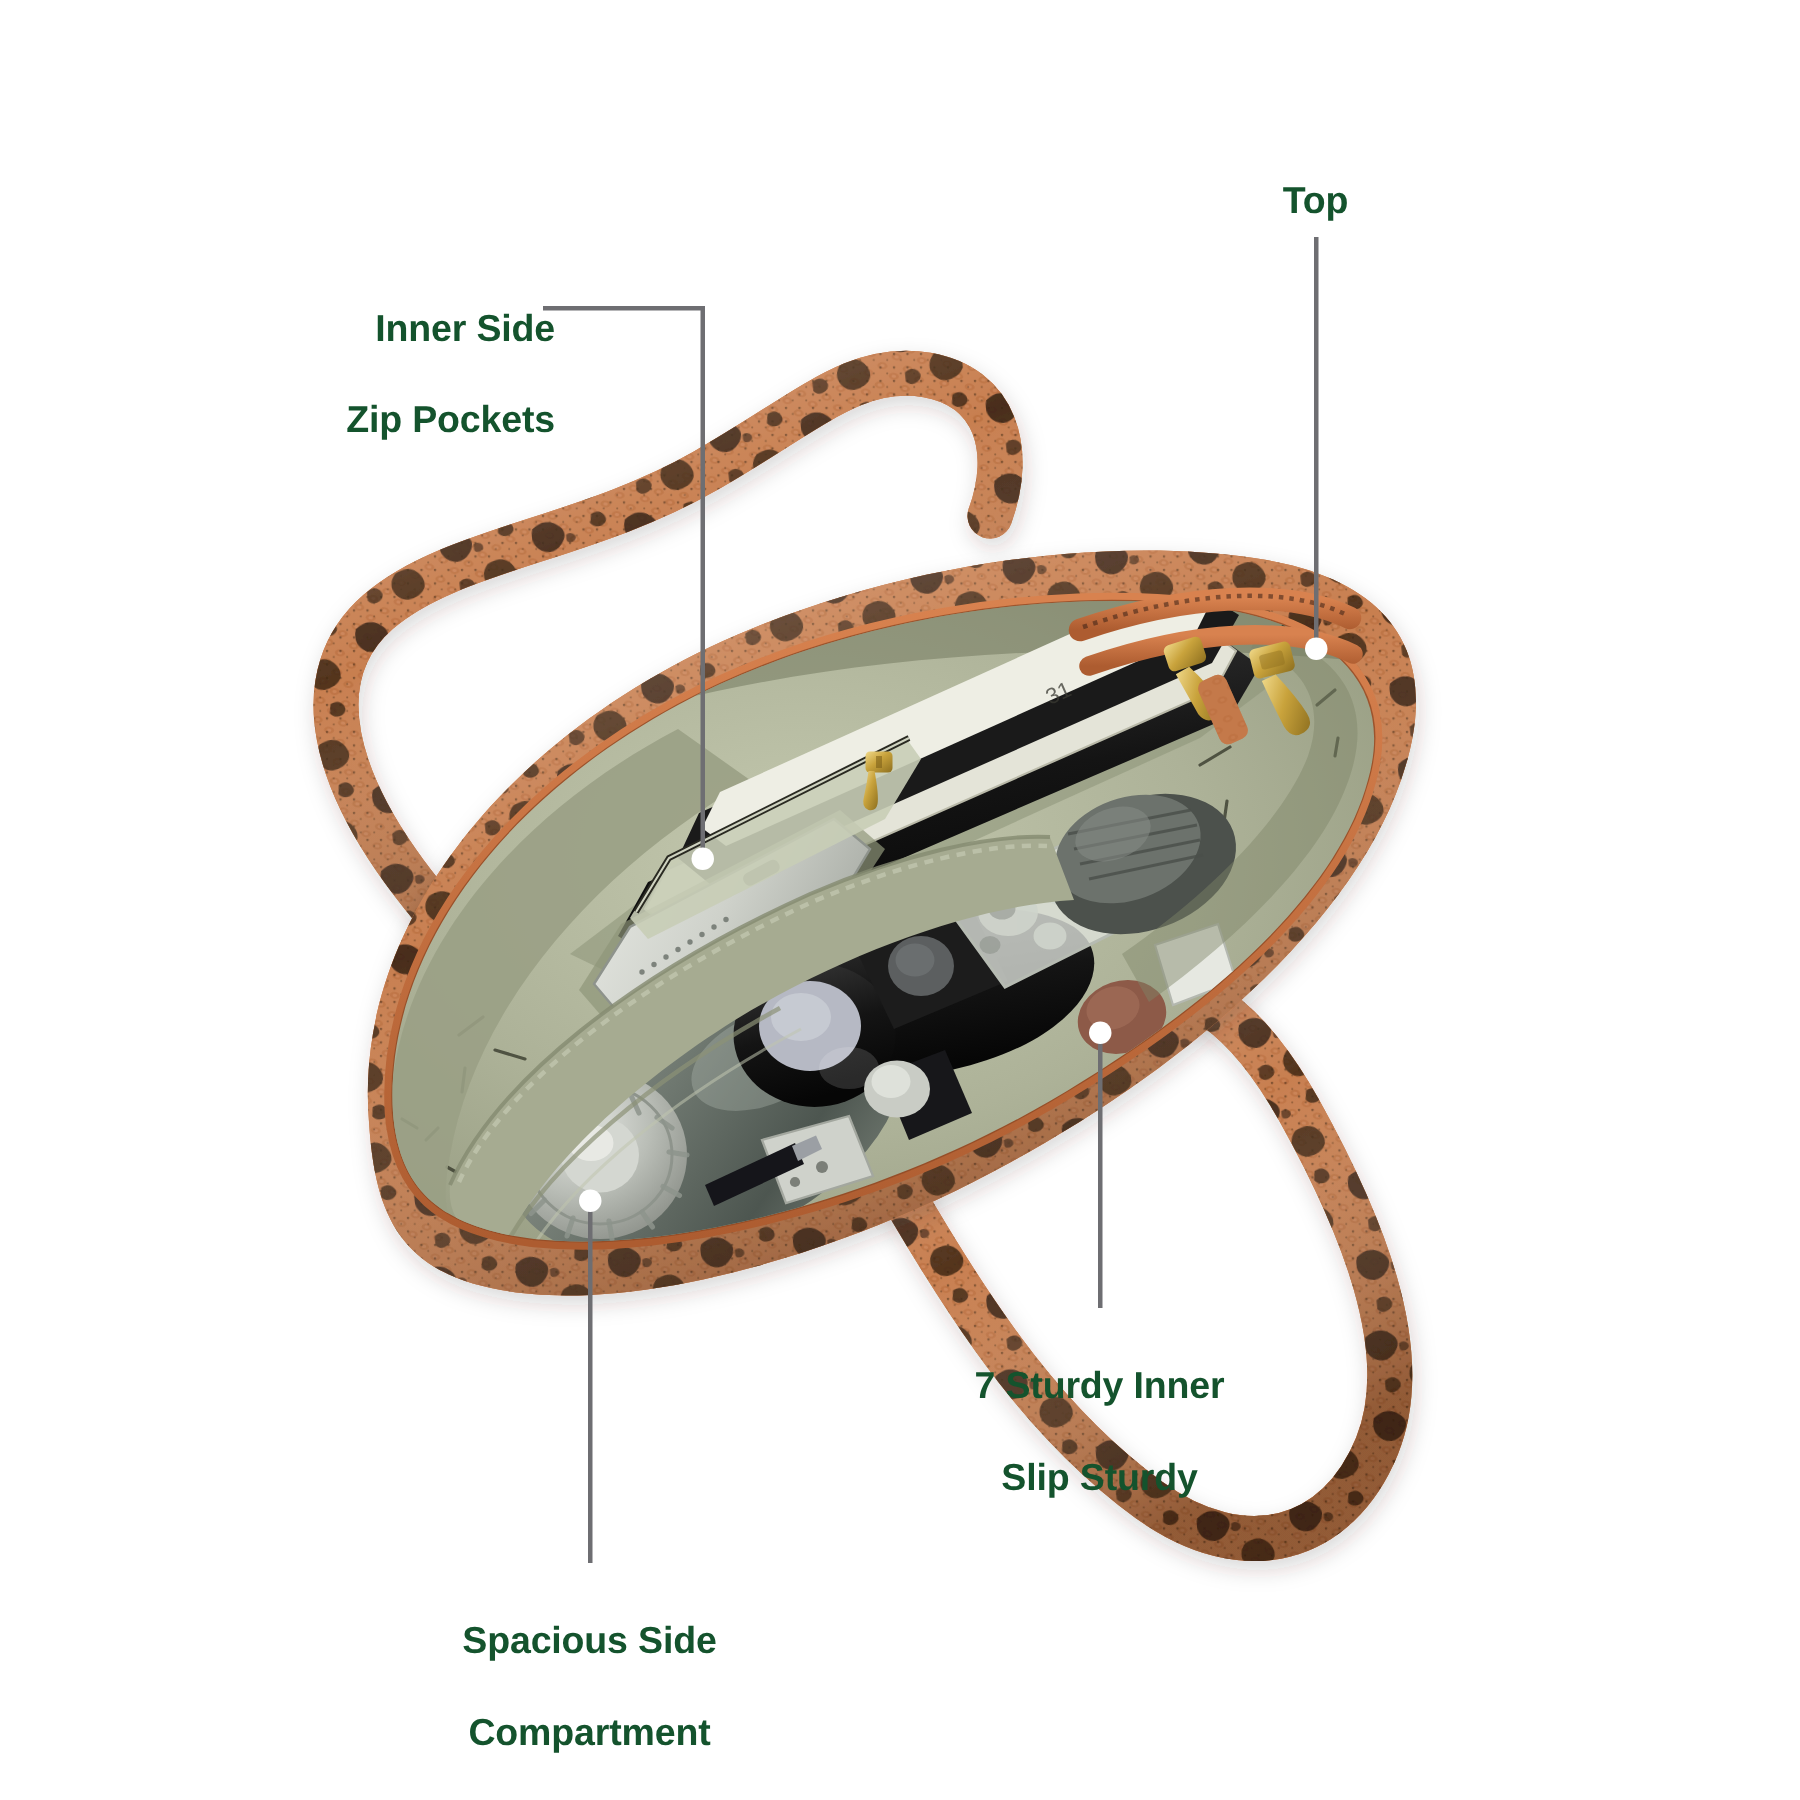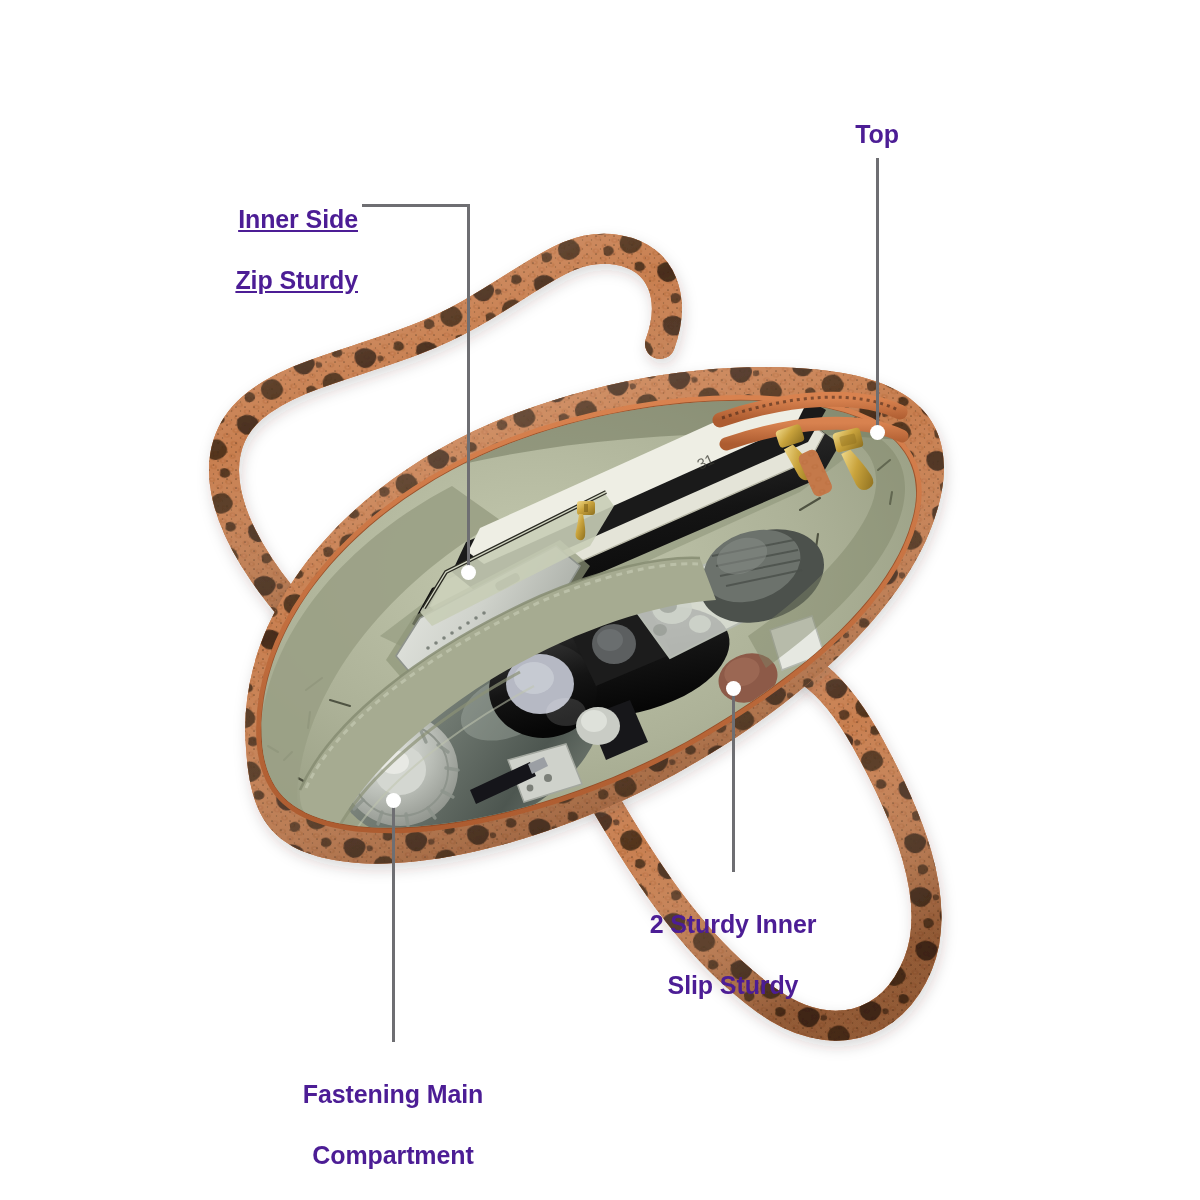--- a/index.html
+++ b/index.html
@@ -10,21 +10,21 @@
     -webkit-font-smoothing:antialiased;
   }
   #stage{position:relative;width:1200px;height:1200px;background:#ffffff;}
 
   
   .callout-label{
     position:absolute;
     font-weight:bold;
     font-size:25px;
     line-height:1.22;
-    color:#4c1d95;
+    color:#14532d;
     letter-spacing:-0.1px;
     white-space:pre-line;
   }
   .cl-right{text-align:right;}
   .cl-center{text-align:center;}
 
   
   .leader{position:absolute;background:#6e6e72;}
   .leader-v{width:3px;}
   .leader-h{height:3px;}
@@ -446,35 +446,35 @@
     </g>
 
   </svg>
 
   <div class="callout-label cl-center" style="left:757px;top:88px;width:240px;">
     <div>Top</div>
   </div>
   <div class="leader leader-v" style="left:876px;top:158px;height:278px;"></div>
   <div class="dot" style="left:870px;top:425px;"></div>
 
-  <div class="callout-label cl-right" style="left:150px;top:173px;width:208px;text-decoration:underline;">
+  <div class="callout-label cl-right" style="left:162px;top:173px;width:208px;">
     <div>Inner Side</div>
-    <div>Zip Sturdy</div>
+    <div>Zip Pockets</div>
   </div>
   <div class="leader leader-h" style="left:362px;top:204px;width:108px;"></div>
   <div class="leader leader-v" style="left:467px;top:204px;height:368px;"></div>
   <div class="dot" style="left:461px;top:565px;"></div>
 
   <div class="callout-label cl-center" style="left:613px;top:878px;width:240px;">
-    <div>2 Sturdy Inner</div>
+    <div>7 Sturdy Inner</div>
     <div>Slip Sturdy</div>
   </div>
   <div class="leader leader-v" style="left:732px;top:692px;height:180px;"></div>
   <div class="dot" style="left:726px;top:681px;"></div>
 
   <div class="callout-label cl-center" style="left:273px;top:1048px;width:240px;">
-    <div>Fastening Main</div>
+    <div>Spacious Side</div>
     <div>Compartment</div>
   </div>
   <div class="leader leader-v" style="left:392px;top:806px;height:236px;"></div>
   <div class="dot" style="left:386px;top:793px;"></div>
 
 </div>
 
 </body></html>

